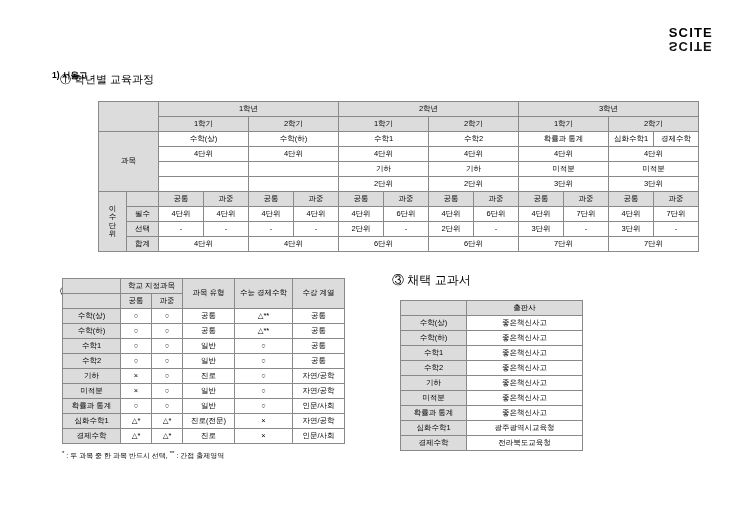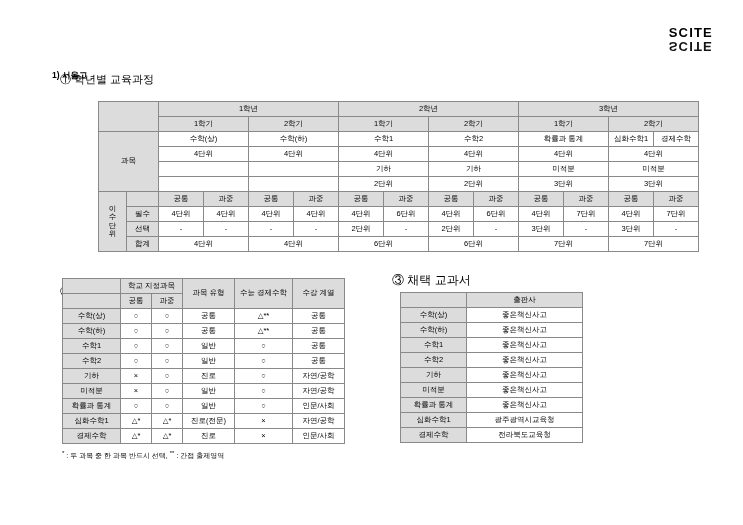--- a/index.html
+++ b/index.html
@@ -55,21 +55,21 @@
     line-height:1.1;
   }
   .hdr { background:#dcdcdc; }
   .t1 {
     position:absolute; left:62px; top:101px;margin-left:36px;
   }
   .t2 {
     position:absolute; left:62px; top:278px;
   }
   .t3 {
-    position:absolute; left:400px; top:292px;border-radius:27px;
+    position:absolute; left:400px; top:300px;border-radius:27px;
   }
   .footnote {
     position:absolute; left:62px; top:450px;
     font-size:7px;
   }
   .sup { font-size:6px; vertical-align:super; }
   .vtext { font-size:7.5px; }
 </style>
 </head>
 <body>

